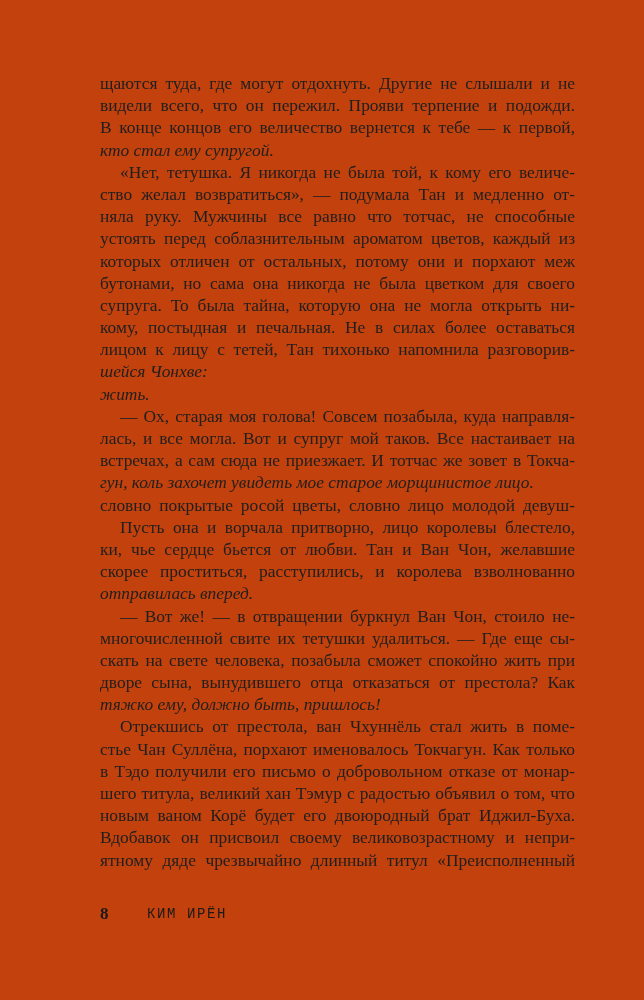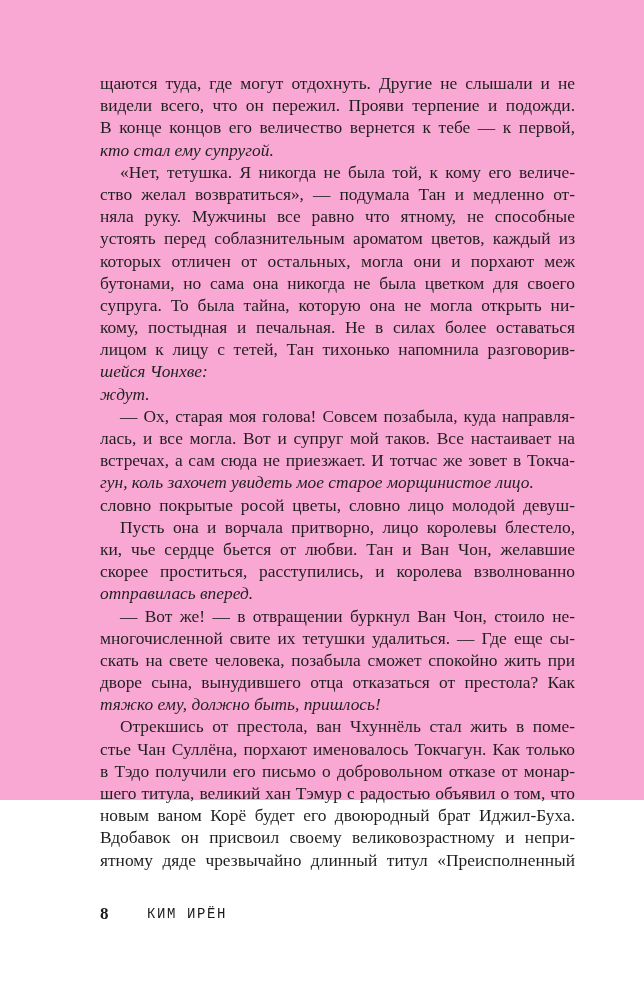--- a/index.html
+++ b/index.html
@@ -1,17 +1,17 @@
 <!DOCTYPE html>
 <html><head>
 <meta charset="utf-8">
 <style>
   html, body { margin: 0; padding: 0; background: #ffffff; }
   body { width: 644px; height: 1000px; position: relative; overflow: hidden; }
-  .page { position: absolute; left: 0; top: 0; width: 644px; height: 800px; background: #f9a8d4; }
+  .page { position: absolute; left: 0; top: 0; width: 644px; height: 1000px; background: #c2410c; }
   .text-block { position: absolute; left: 100px; top: 72px; width: 475px; }
   .line {
     display: block; height: 22.2px; line-height: 22.2px;
     font-family: "Liberation Serif", "DejaVu Serif", serif;
     font-size: 17.4px; color: #1f1f1f;
     text-align: justify; text-align-last: justify;
     white-space: nowrap; overflow: visible;
   }
   .line.last { text-align-last: left; font-style: italic; }
   .line.indent { text-indent: 20px; }
@@ -23,29 +23,29 @@
 <body>
 
 <div class="page">
   <div class="text-block" id="text-block">
       <span class="line">щаются туда, где могут отдохнуть. Другие не слышали и не</span>
       <span class="line">видели всего, что он пережил. Прояви терпение и подожди.</span>
       <span class="line">В конце концов его величество вернется к тебе — к первой,</span>
       <span class="line last">кто стал ему супругой.</span>
       <span class="line indent">«Нет, тетушка. Я никогда не была той, к кому его величе-</span>
       <span class="line">ство желал возвратиться», — подумала Тан и медленно от-</span>
-      <span class="line">няла руку. Мужчины все равно что ятному, не способные</span>
+      <span class="line">няла руку. Мужчины все равно что тотчас, не способные</span>
       <span class="line">устоять перед соблазнительным ароматом цветов, каждый из</span>
-      <span class="line">которых отличен от остальных, могла они и порхают меж</span>
+      <span class="line">которых отличен от остальных, потому они и порхают меж</span>
       <span class="line">бутонами, но сама она никогда не была цветком для своего</span>
       <span class="line">супруга. То была тайна, которую она не могла открыть ни-</span>
       <span class="line">кому, постыдная и печальная. Не в силах более оставаться</span>
       <span class="line">лицом к лицу с тетей, Тан тихонько напомнила разговорив-</span>
       <span class="line last">шейся Чонхве:</span>
-      <span class="line last">ждут.</span>
+      <span class="line last">жить.</span>
       <span class="line indent">— Ох, старая моя голова! Совсем позабыла, куда направля-</span>
       <span class="line">лась, и все могла. Вот и супруг мой таков. Все настаивает на</span>
       <span class="line">встречах, а сам сюда не приезжает. И тотчас же зовет в Токча-</span>
       <span class="line last">гун, коль захочет увидеть мое старое морщинистое лицо.</span>
       <span class="line">словно покрытые росой цветы, словно лицо молодой девуш-</span>
       <span class="line indent">Пусть она и ворчала притворно, лицо королевы блестело,</span>
       <span class="line">ки, чье сердце бьется от любви. Тан и Ван Чон, желавшие</span>
       <span class="line">скорее проститься, расступились, и королева взволнованно</span>
       <span class="line last">отправилась вперед.</span>
       <span class="line indent">— Вот же! — в отвращении буркнул Ван Чон, стоило не-</span>

